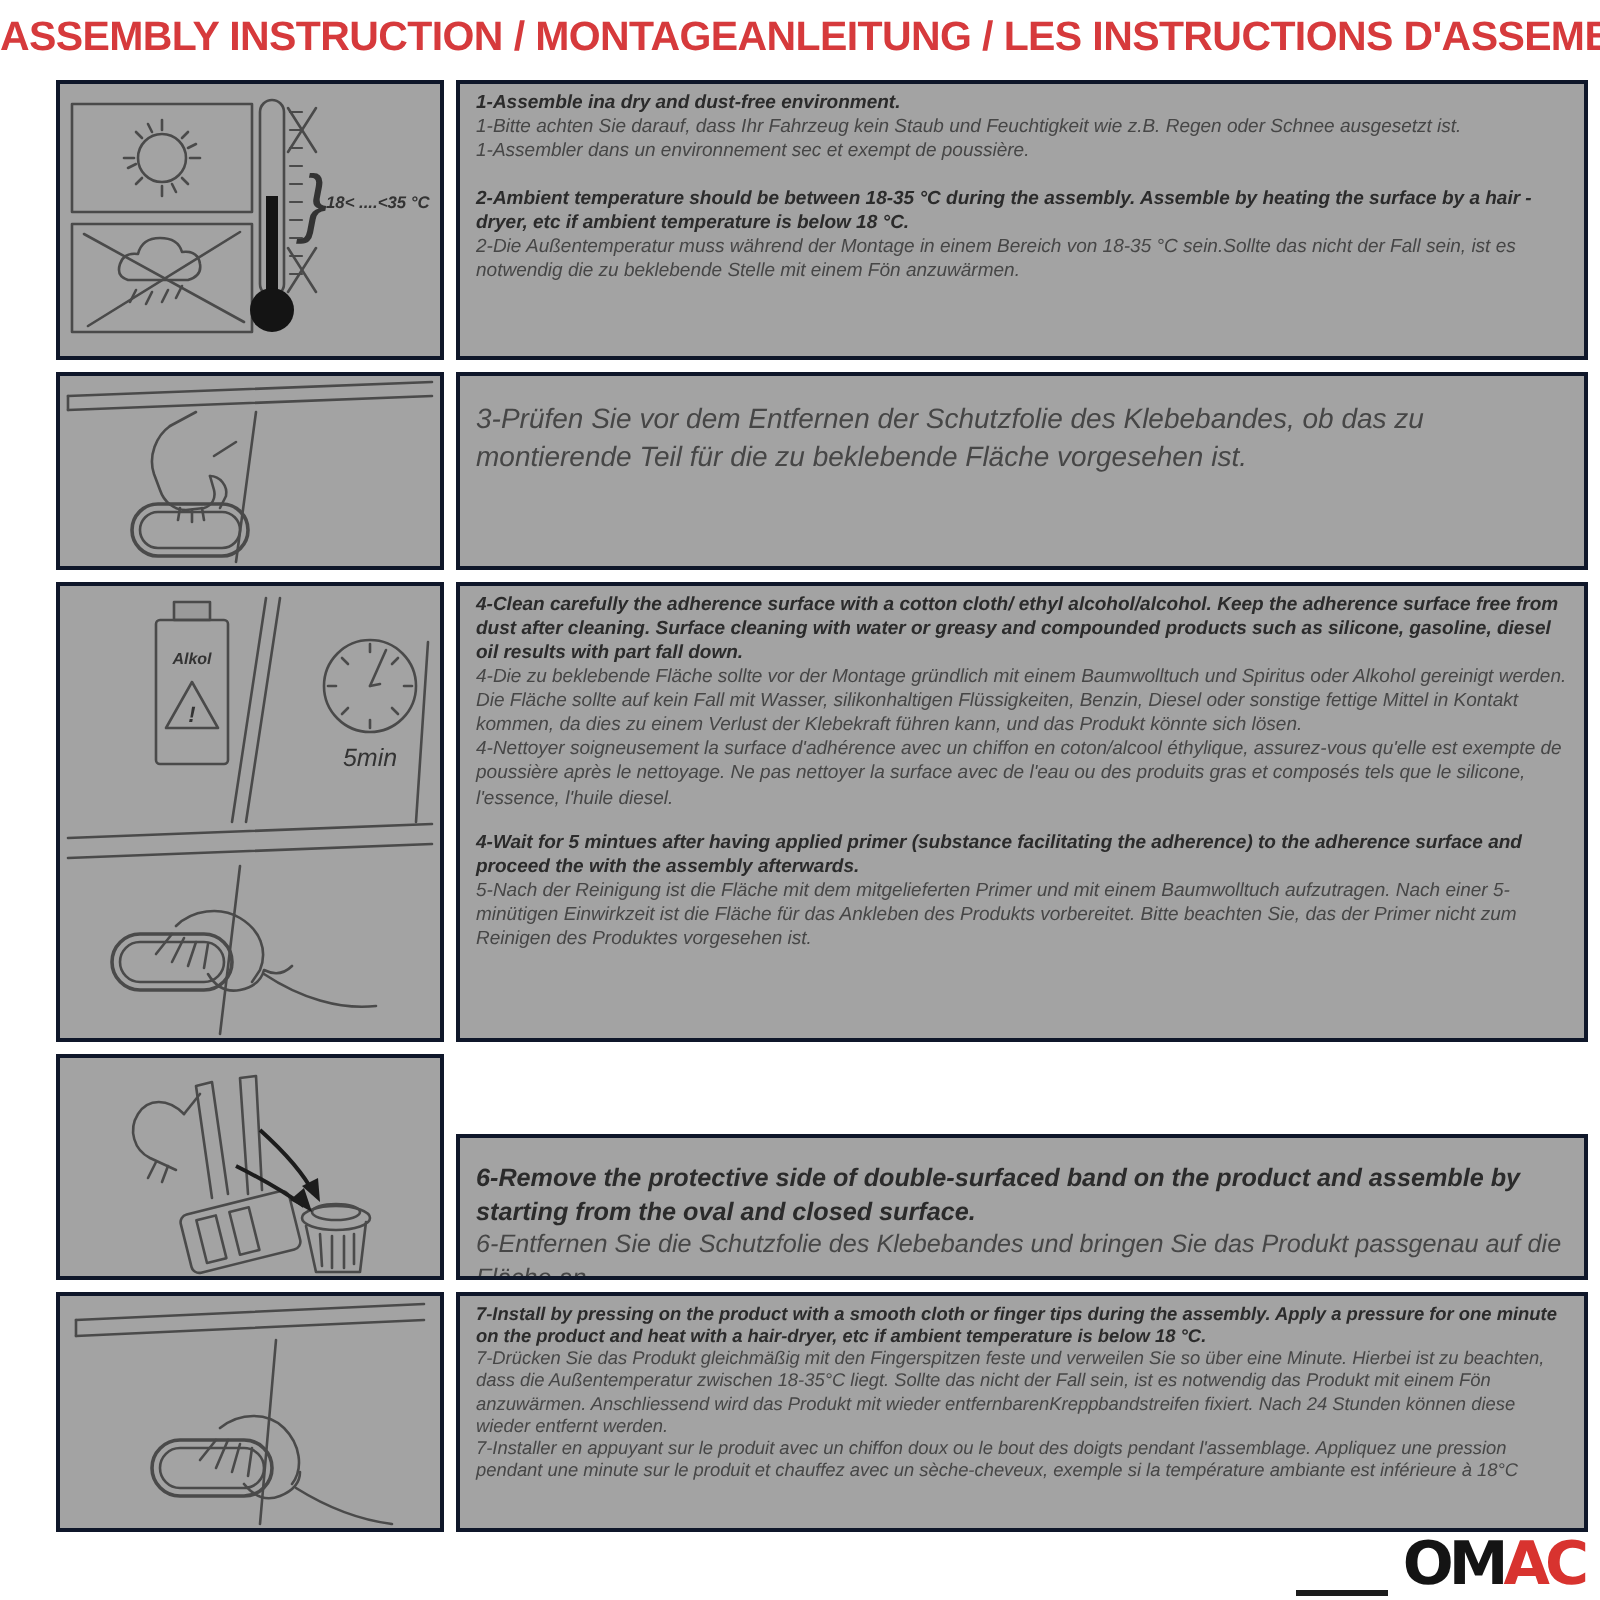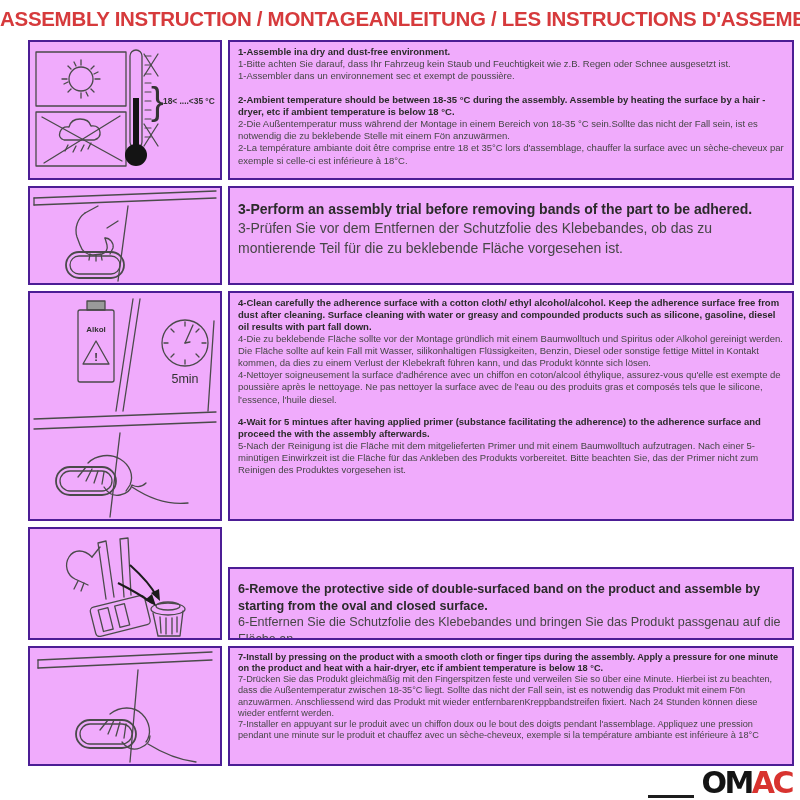--- a/index.html
+++ b/index.html
@@ -1,19 +1,19 @@
 <!DOCTYPE html>
 <html><head>
 <meta charset="utf-8">
 <style>
   html,body{margin:0;padding:0;background:#fff;}
   body{width:800px;height:800px;overflow:hidden;font-family:"Liberation Sans","DejaVu Sans",sans-serif;}
   .title{color:#d63a3c;font-weight:bold;font-size:20.5px;letter-spacing:-0.3px;text-align:center;padding-top:7px;white-space:nowrap;}
   .grid{margin:9px 4px 0 28px;display:grid;grid-template-columns:194px 566px;grid-template-rows:140px 99px 230px 113px 120px;gap:6px;}
-  .cell{border:2px solid #4c1d95;box-sizing:border-box;background:#f0abfc;overflow:hidden;}
+  .cell{border:2px solid #0f172a;box-sizing:border-box;background:#a3a3a3;overflow:hidden;font-style:italic;}
   .textcell{padding:4px 8px 2px 8px;color:#464646;}
   .small{font-size:9.5px;line-height:1.27;}
   .xsmall{font-size:9.2px;line-height:1.21;}
   .big{font-size:14px;line-height:1.38;}
   .mid{font-size:12.6px;line-height:1.32;margin-top:40px;}
   .big.pad,.mid.pad{padding-top:12px;}
   p{margin:0;}
   .en{font-weight:bold;color:#2b2b2b;}
   .gap{height:12px;}
   .gap-s{height:10px;}
@@ -99,21 +99,20 @@
     </svg>
   </div>
 
   <div class="cell textcell small">
     <p class="en">1-Assemble ina dry and dust-free environment.</p>
     <p>1-Bitte achten Sie darauf, dass Ihr Fahrzeug kein Staub und Feuchtigkeit wie z.B. Regen oder Schnee ausgesetzt ist.</p>
     <p>1-Assembler dans un environnement sec et exempt de poussière.</p>
     <div class="gap"></div>
     <p class="en">2-Ambient temperature should be between 18-35 °C  during the assembly. Assemble by heating the surface by a hair -dryer, etc if ambient temperature is below 18 °C.</p>
     <p>2-Die Außentemperatur muss während der Montage in einem Bereich von 18-35 °C  sein.Sollte das nicht der Fall sein, ist es notwendig die zu beklebende Stelle mit einem Fön anzuwärmen.</p>
-    <p>2-La température ambiante doit être comprise entre 18 et 35°C lors d'assemblage, chauffer la surface avec un sèche-cheveux par exemple si celle-ci est inférieure à 18°C.</p>
   </div>
 
   <div class="cell">
     <svg width="190" height="95" viewBox="0 0 190 95">
       <g class="ill">
         <g class="thin">
           <line x1="4" y1="10" x2="186" y2="3"></line>
           <line x1="4" y1="17" x2="186" y2="10"></line>
           <line x1="4" y1="10" x2="4" y2="17"></line>
           <line x1="98" y1="18" x2="88" y2="93"></line>
@@ -129,21 +128,20 @@
             <line x1="66" y1="67" x2="66" y2="73"></line>
             <line x1="71" y1="66" x2="72" y2="72"></line>
           <line x1="55" y1="25" x2="68" y2="18"></line>
             <line x1="77" y1="40" x2="88" y2="33"></line>
         </g>
       </g>
     </svg>
   </div>
 
   <div class="cell textcell big pad">
-    <p class="en">3-Perform an assembly trial before removing bands of the part to be adhered.</p>
     <p>3-Prüfen Sie vor dem Entfernen der Schutzfolie des Klebebandes, ob das zu montierende Teil für die zu beklebende Fläche vorgesehen ist.</p>
   </div>
 
   <div class="cell">
     <svg width="190" height="226" viewBox="0 0 190 226">
       <g class="ill thin">
         <g>
           <rect x="57" y="8" width="18" height="9" fill="#9a9a9a" stroke="#4a4a4a"></rect>
           <rect x="48" y="17" width="36" height="72" rx="2"></rect>
           <path d="M66,48 L53,71 L79,71 Z"></path>

